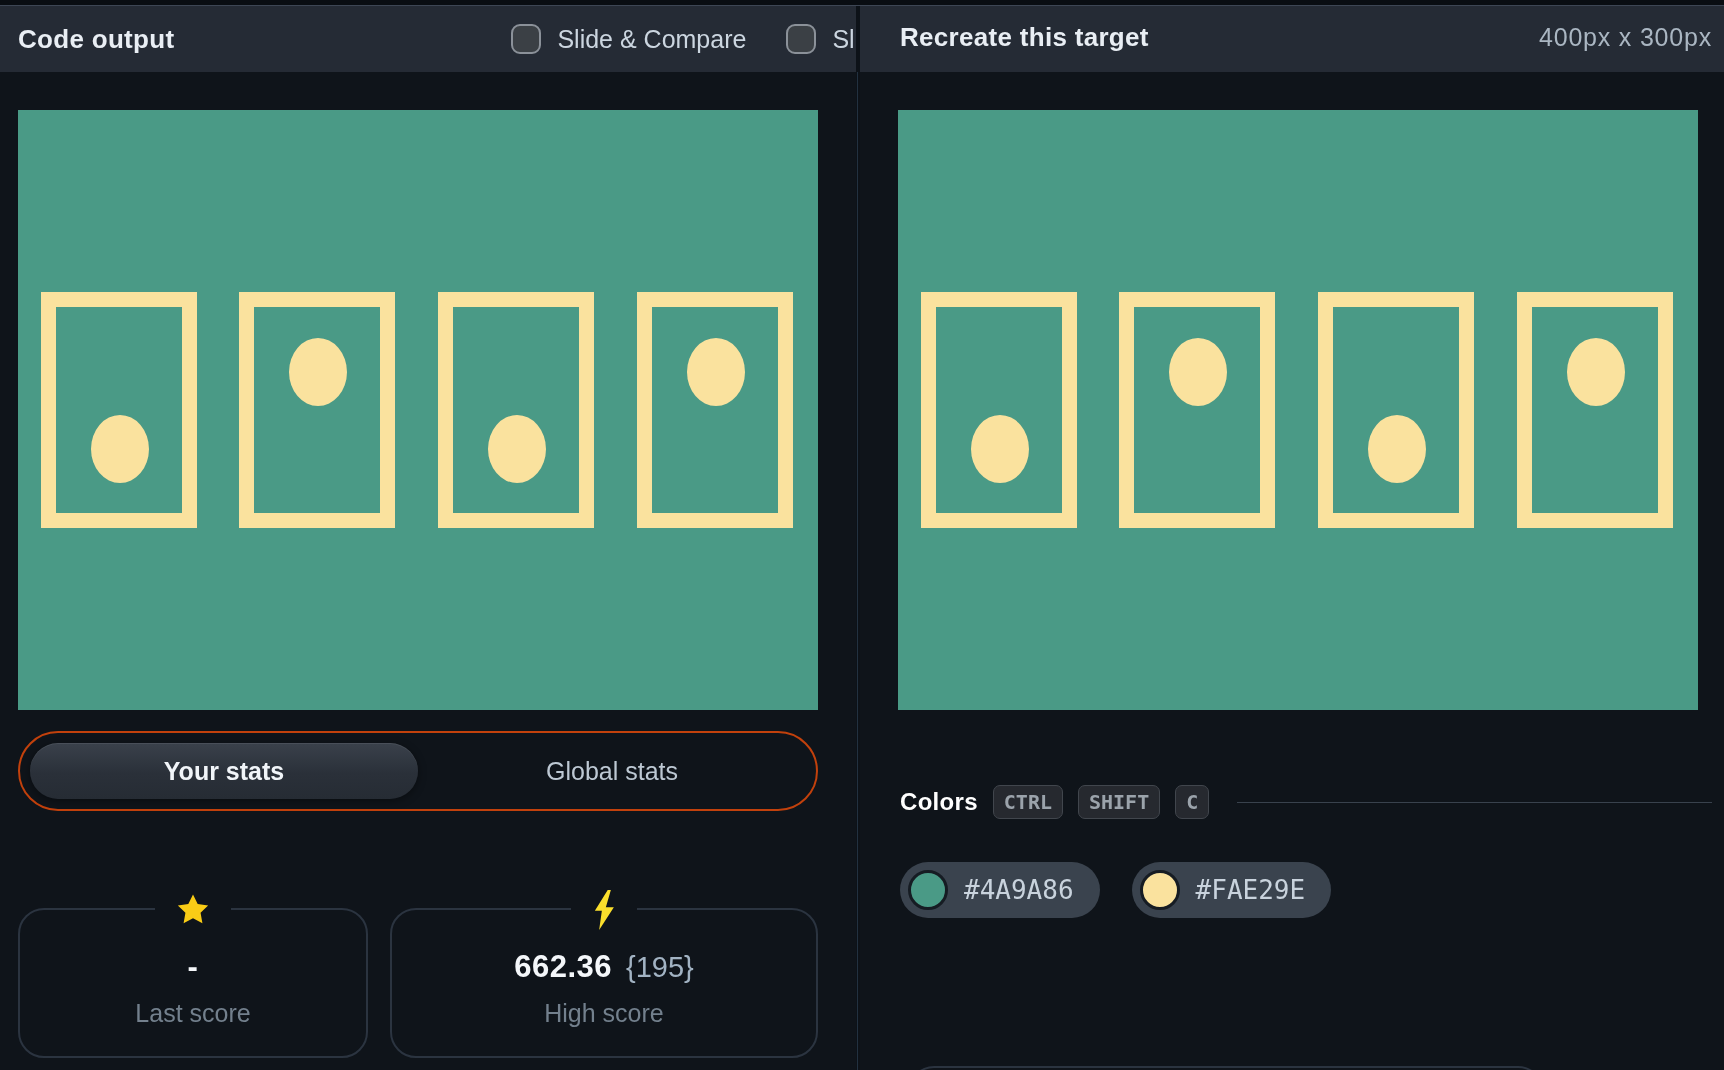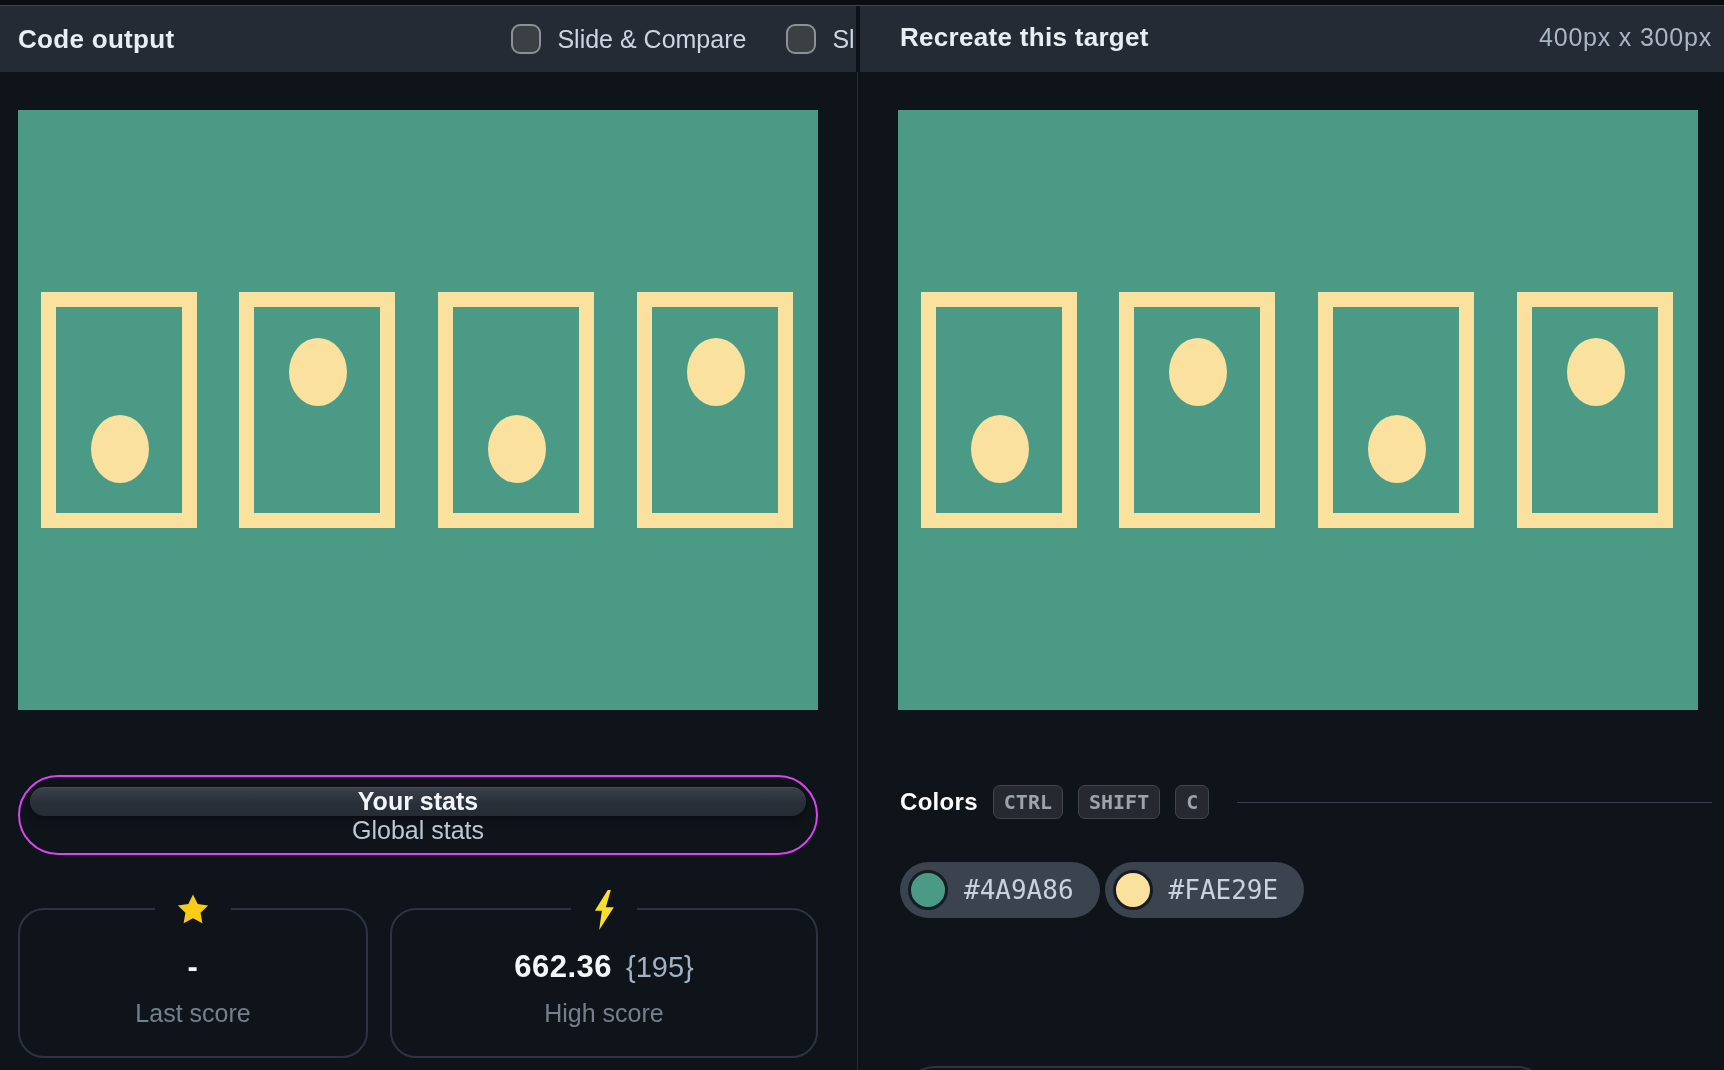--- a/index.html
+++ b/index.html
@@ -27,22 +27,22 @@
   .vdivider{position:absolute;left:856px;top:6px;width:4px;height:1064px;background:#0d1218;}
   .vdivider:after{content:"";position:absolute;left:1px;top:66px;bottom:0;width:1px;background:#223140;}
 
   
   .art{position:absolute;top:110px;width:800px;height:600px;}
   .art svg{display:block;width:100%;height:100%;}
   .art-left{left:18px;}
   .art-right{left:898px;}
 
   
-  .tabs{position:absolute;left:18px;top:775px;width:800px;height:80px;box-sizing:border-box;
-        border:2px solid #d946ef;border-radius:40px;display:flex;padding:10px;flex-direction:column;}
+  .tabs{position:absolute;left:18px;top:731px;width:800px;height:80px;box-sizing:border-box;
+        border:2px solid #c2410c;border-radius:40px;display:flex;padding:10px;}
   .tab{flex:1;display:flex;align-items:center;justify-content:center;font-size:25px;color:#bdc8d3;
        border-radius:28px;cursor:pointer;}
   .tab.active{background:linear-gradient(180deg,#3a414b 0%,#2a3039 55%,#262c34 100%);
        color:#f1f5f9;font-weight:600;
        box-shadow:inset 0 1px 0 rgba(255,255,255,.08),0 2px 8px rgba(0,0,0,.4);}
 
   
   .cards{position:absolute;left:18px;top:908px;width:800px;height:150px;display:flex;gap:22px;}
   .card{position:relative;box-sizing:border-box;border:2px solid #2b3440;border-radius:26px;
         display:flex;flex-direction:column;align-items:center;justify-content:center;gap:14px;padding-top:10px;}
@@ -57,21 +57,21 @@
 
   
   .section-row{position:absolute;left:900px;right:12px;display:flex;align-items:center;}
   .colors-row{top:784px;height:36px;}
   .sponsor-row{top:986px;height:36px;}
   .section-title{font-size:24px;font-weight:700;color:#ffffff;letter-spacing:.3px;}
   .hr-line{flex:1;height:1px;background:#39424d;margin-left:28px;}
   .kbd{margin-left:15px;font-family:"DejaVu Sans Mono",monospace;font-size:20px;font-weight:700;
        color:#9ba3ab;background:#26292f;border:1px solid #41464d;border-radius:7px;padding:4px 10px;}
 
-  .chips{position:absolute;left:900px;top:862px;display:flex;gap:5px;}
+  .chips{position:absolute;left:900px;top:862px;display:flex;gap:32px;}
   .chip{height:56px;box-sizing:border-box;border-radius:28px;background:#3a434e;display:flex;align-items:center;
         padding:0 26px 0 8px;cursor:pointer;}
   .swatch{width:40px;height:40px;box-sizing:border-box;border-radius:50%;border:3px solid #161c23;flex:none;}
   .chip-hex{margin-left:16px;font-family:"DejaVu Sans Mono",monospace;font-size:26px;color:#c9d3dd;}
 
   .sponsor-card{position:absolute;left:908px;top:1066px;width:636px;height:40px;box-sizing:border-box;
         border:2px solid #2b3440;border-bottom:none;border-radius:26px 26px 0 0;}
 </style>
 </head>
 <body>

